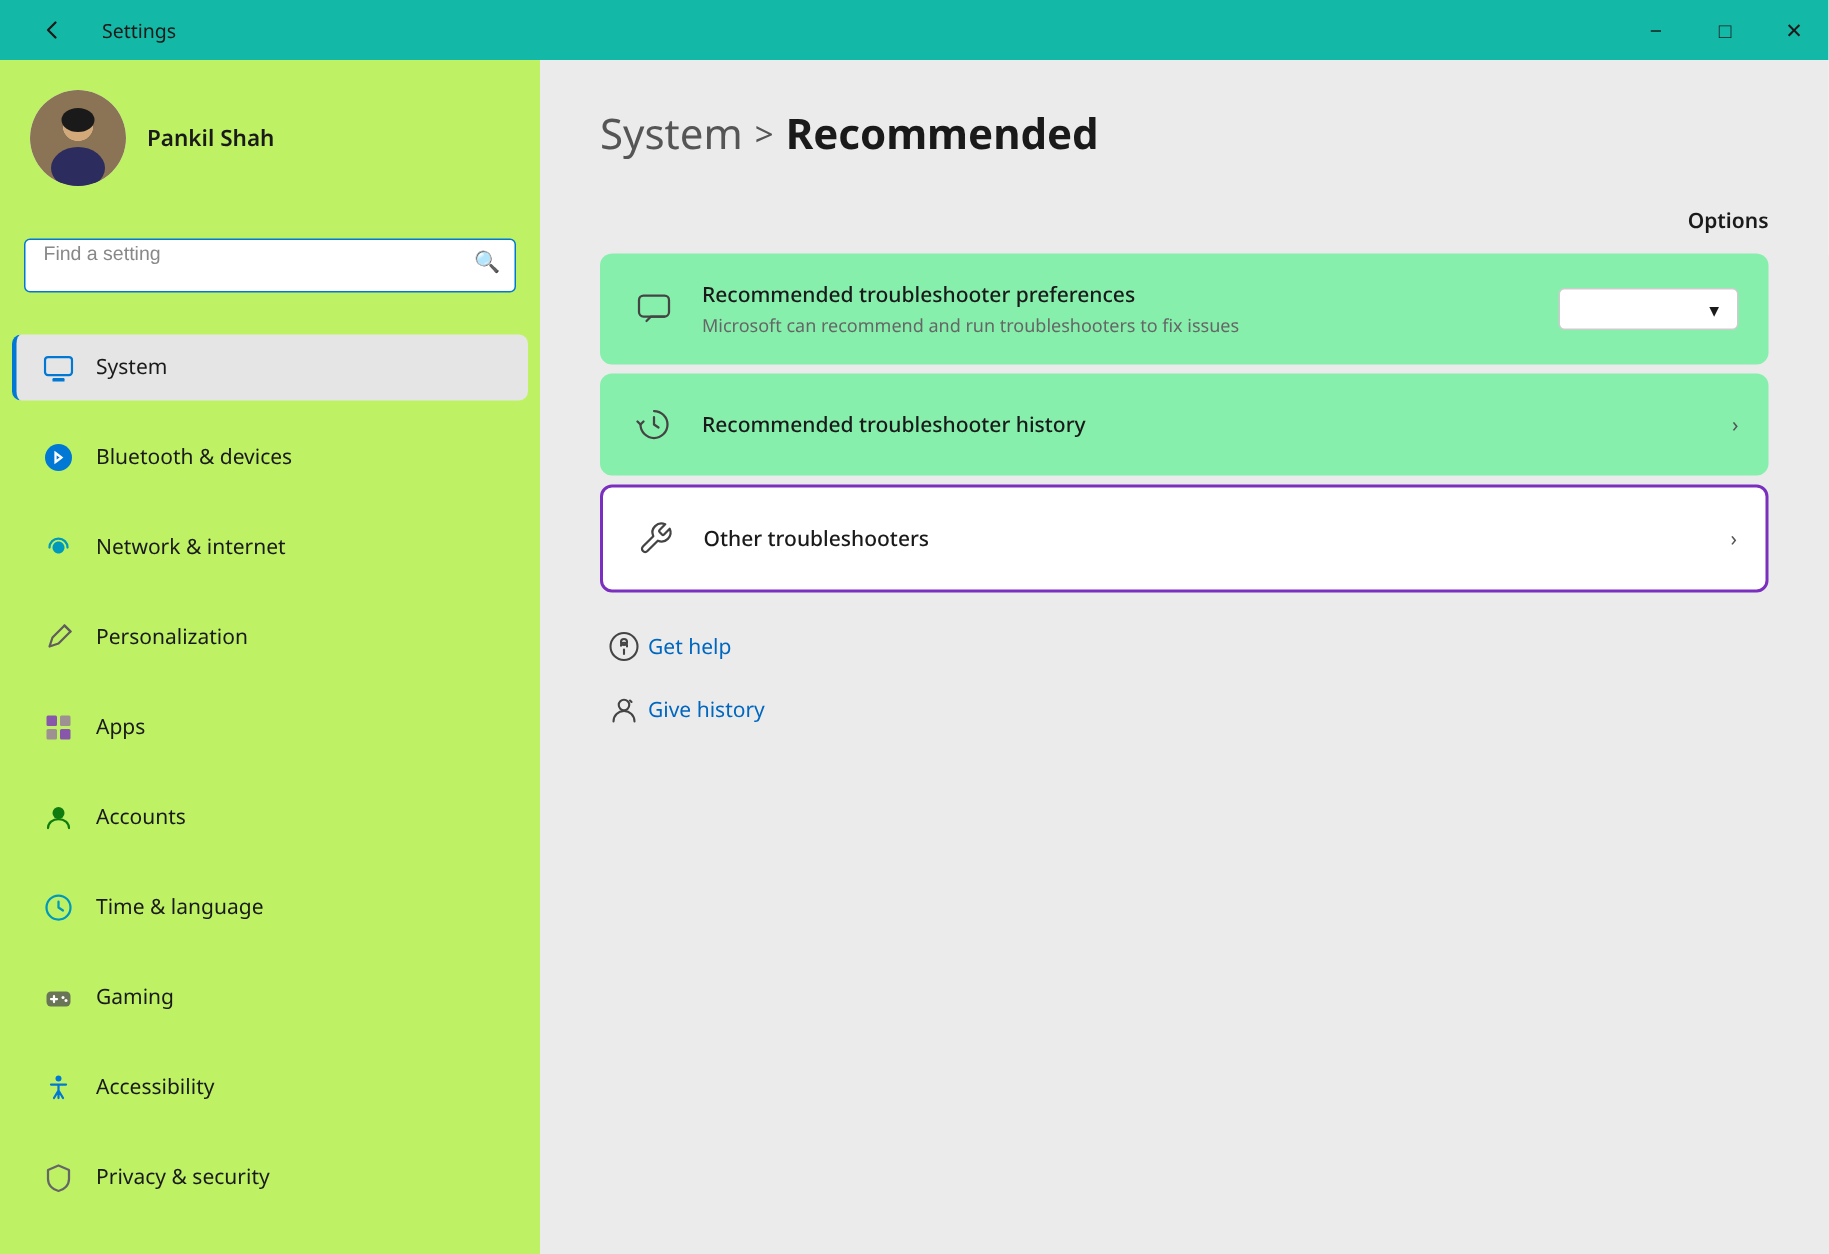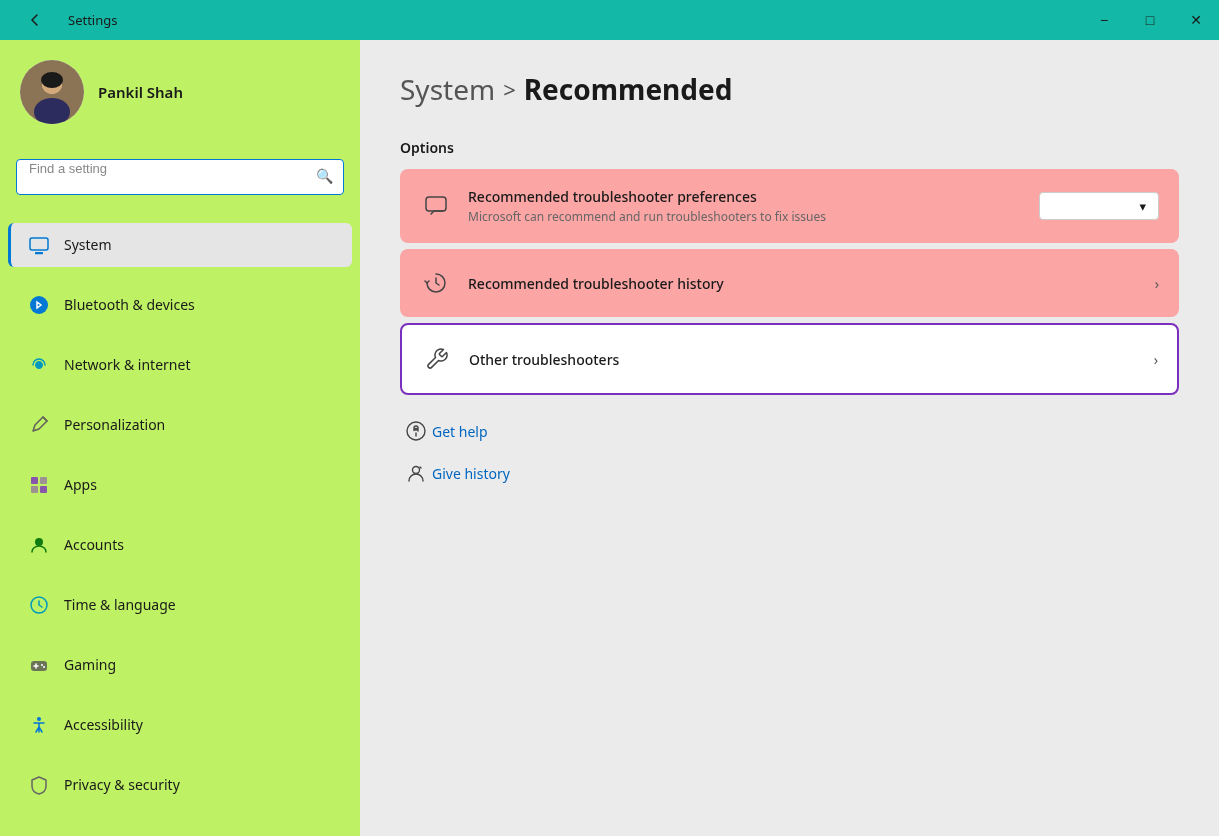--- a/index.html
+++ b/index.html
@@ -177,25 +177,26 @@
       font-size: 28px;
       font-weight: 700;
       color: #1a1a1a;
     }
 
     .section-label {
       font-size: 14px;
       font-weight: 600;
       color: #1a1a1a;
       margin-bottom: 12px;
+      text-align: right;
     }
 
     
     .card {
-      background: #fca5a5;
+      background: #86efac;
       border-radius: 8px;
       margin-bottom: 6px;
       overflow: hidden;
     }
     .card-row {
       display: flex;
       align-items: center;
       padding: 18px 20px;
       gap: 16px;
       cursor: pointer;

